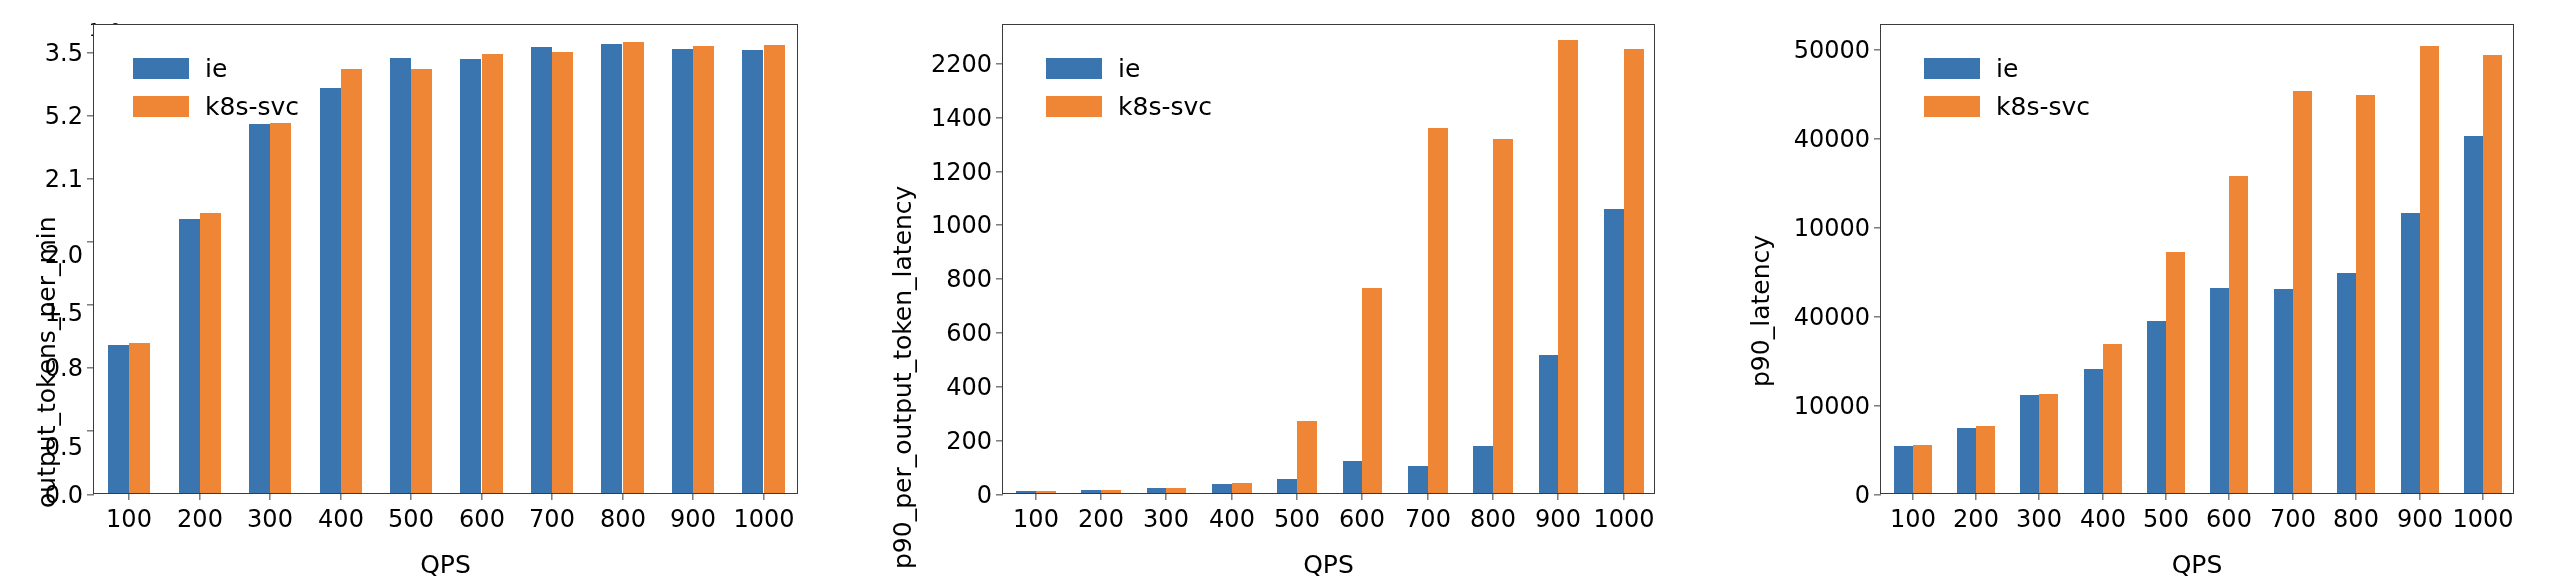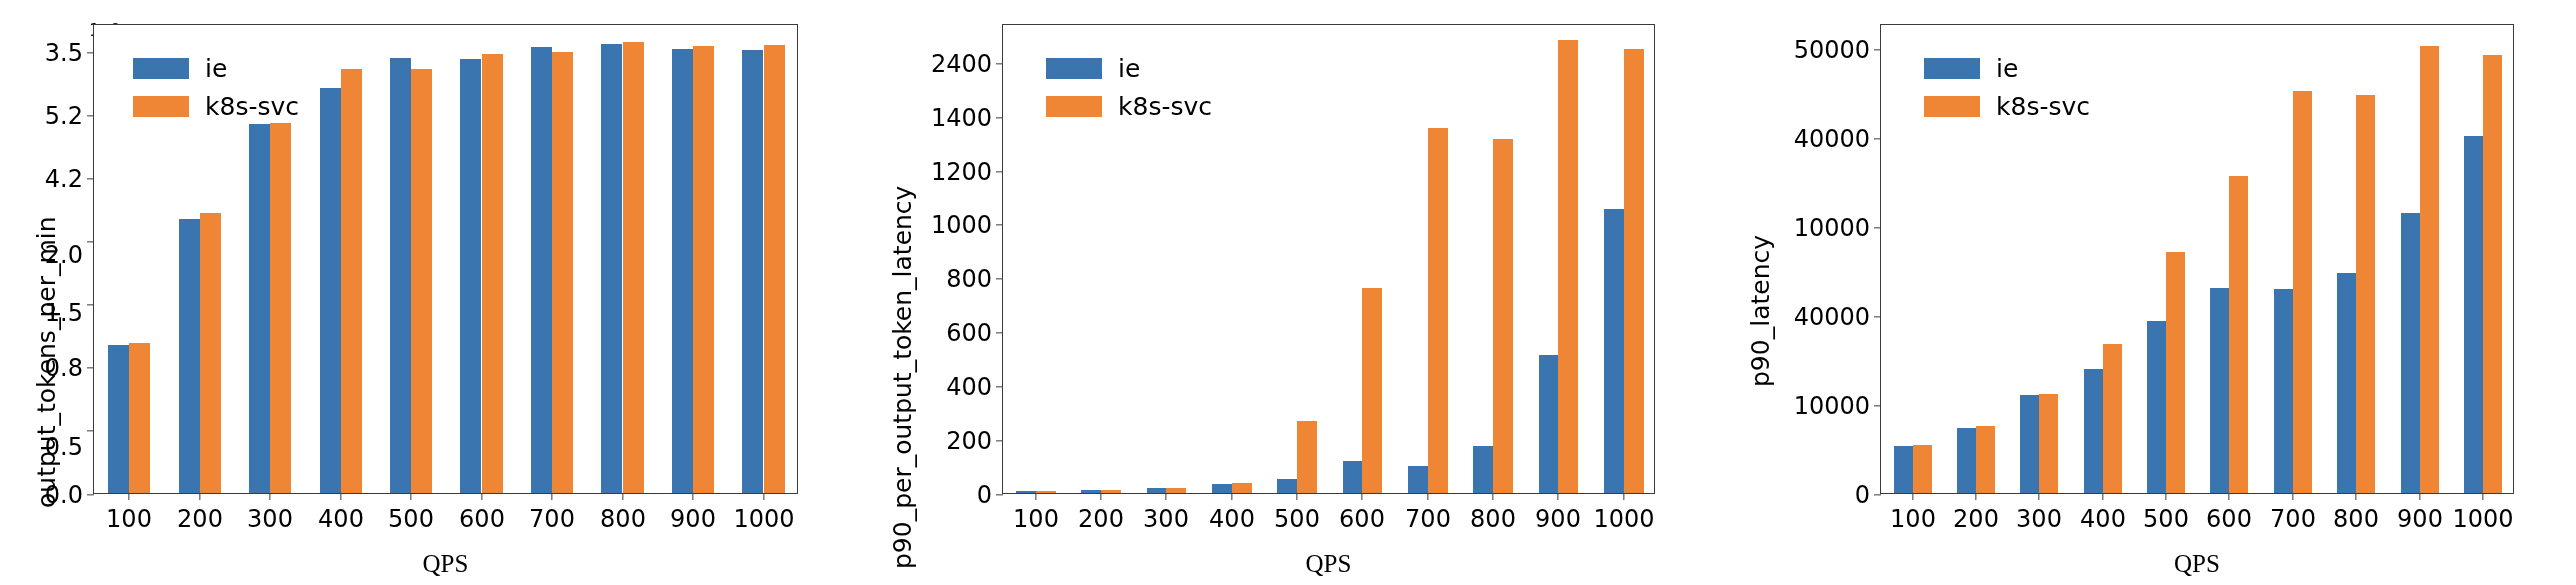--- a/index.html
+++ b/index.html
@@ -8,21 +8,21 @@
   .panel{position:absolute;top:0;height:585px;}
   .panel-1{left:0;width:860px;}
   .panel-2{left:858px;width:860px;}
   .panel-3{left:1716px;width:860px;}
 
   .axes{position:absolute;background:#ffffff;border:1.3px solid #3b3b3b;box-sizing:border-box;}
   .plotarea{position:absolute;left:0;top:0;right:0;bottom:0;overflow:hidden;}
 
   .ylabel{position:absolute;transform-origin:0 0;transform:rotate(-90deg);
           font-size:25px;color:#000;white-space:nowrap;letter-spacing:0px;}
-  .xlabel{position:absolute;font-size:25px;color:#000;text-align:center;white-space:nowrap;font-family:Liberation Serif, serif;}
+  .xlabel{position:absolute;font-size:25px;color:#000;text-align:center;white-space:nowrap;}
 
   .offsettext{position:absolute;font-size:17px;color:#000;font-family:"DejaVu Sans Mono",monospace;white-space:nowrap;}
 
   .ytick{position:absolute;right:100%;transform:translateY(-50%);
          font-size:24px;color:#000;white-space:nowrap;padding-right:11px;text-align:right;}
   .ytickmark{position:absolute;right:100%;width:7px;height:1.3px;background:#3b3b3b;transform:translateY(-50%);}
   .xtick{position:absolute;top:100%;transform:translateX(-50%);
          font-size:24px;color:#000;white-space:nowrap;padding-top:12px;}
   .xtickmark{position:absolute;top:100%;height:7px;width:1.3px;background:#3b3b3b;transform:translateX(-50%);}
 
@@ -69,21 +69,21 @@
     <div class="ytick" style="top: 470px;">0.0</div>
         <div class="ytickmark" style="top: 470px;"></div>
         <div class="ytick" style="top: 422px; text-align: right;">0.5</div>
         <div class="ytickmark" style="top: 406px;"></div>
         <div class="ytick" style="top: 343px;">0.8</div>
         <div class="ytickmark" style="top: 343px;"></div>
         <div class="ytick" style="top: 288px;">1.5</div>
         <div class="ytickmark" style="top: 280px;"></div>
         <div class="ytick" style="top: 217px; margin-top: 13px;">2.0</div>
         <div class="ytickmark" style="top: 217px;"></div>
-        <div class="ytick" style="top: 154px;">4.2</div>
+        <div class="ytick" style="top: 154px;">2.1</div>
         <div class="ytickmark" style="top: 154px;"></div>
         <div class="ytick" style="top: 91px;">5.2</div>
         <div class="ytickmark" style="top: 91px;"></div>
         <div class="ytick" style="top: 28px;">3.5</div>
         <div class="ytickmark" style="top: 28px;"></div>
         <div class="xtick" style="left: 35px;">100</div>
         <div class="xtickmark" style="left: 35px;"></div>
         <div class="xtick" style="left: 106px;">200</div>
         <div class="xtickmark" style="left: 106px;"></div>
         <div class="xtick" style="left: 176px;">300</div>
@@ -151,21 +151,21 @@
         <div class="ytick" style="top: 308px;">600</div>
         <div class="ytickmark" style="top: 308px;"></div>
         <div class="ytick" style="top: 254px;">800</div>
         <div class="ytickmark" style="top: 254px;"></div>
         <div class="ytick" style="top: 200px;">1000</div>
         <div class="ytickmark" style="top: 200px;"></div>
         <div class="ytick" style="top: 147px;">1200</div>
         <div class="ytickmark" style="top: 147px;"></div>
         <div class="ytick" style="top: 93px;">1400</div>
         <div class="ytickmark" style="top: 93px;"></div>
-        <div class="ytick" style="top: 39px;">2400</div>
+        <div class="ytick" style="top: 39px;">2200</div>
         <div class="ytickmark" style="top: 39px;"></div>
         <div class="xtick" style="left: 33px;">100</div>
         <div class="xtickmark" style="left: 33px;"></div>
         <div class="xtick" style="left: 98px;">200</div>
         <div class="xtickmark" style="left: 98px;"></div>
         <div class="xtick" style="left: 163px;">300</div>
         <div class="xtickmark" style="left: 163px;"></div>
         <div class="xtick" style="left: 229px;">400</div>
         <div class="xtickmark" style="left: 229px;"></div>
         <div class="xtick" style="left: 294px;">500</div>

